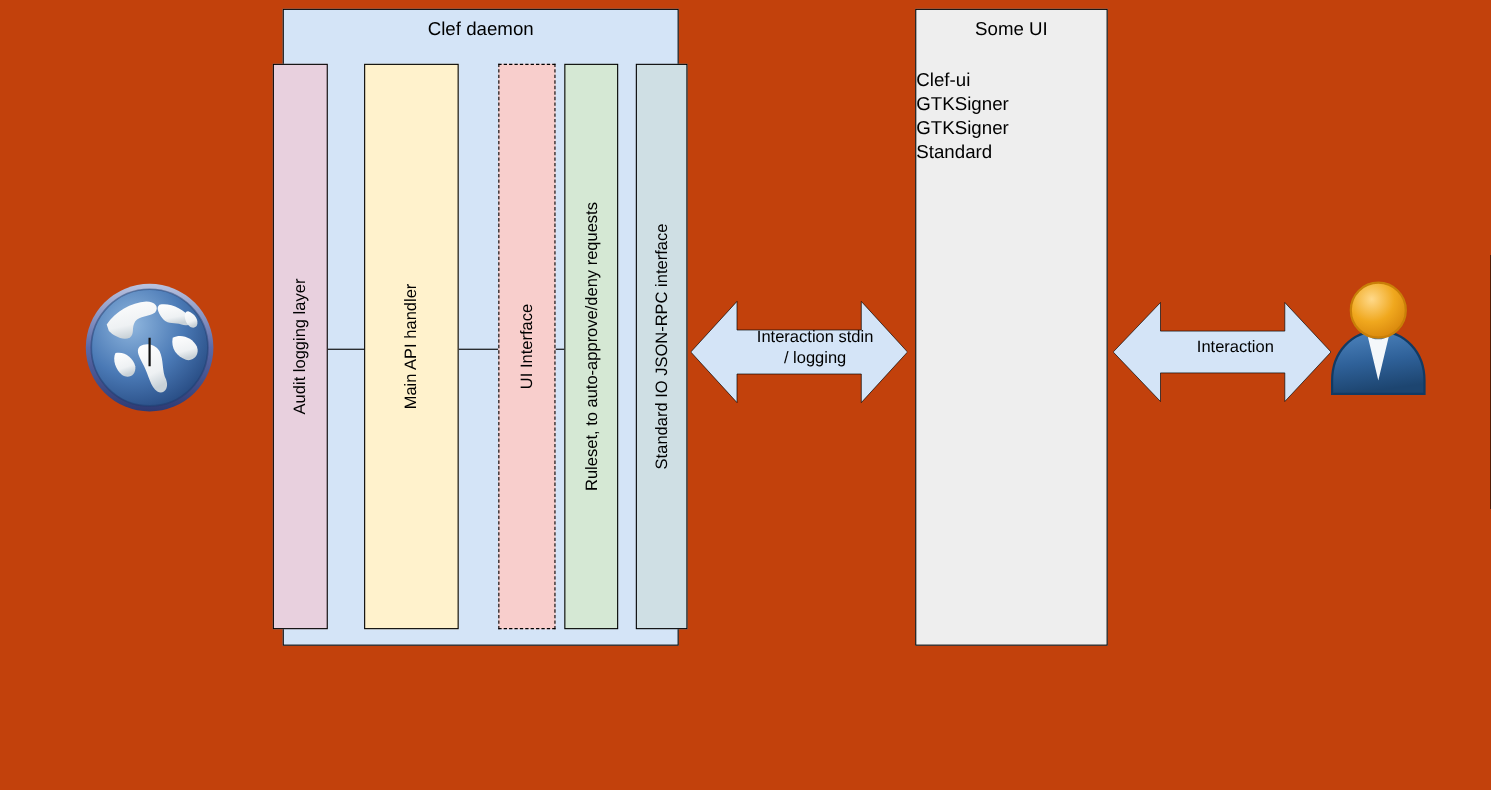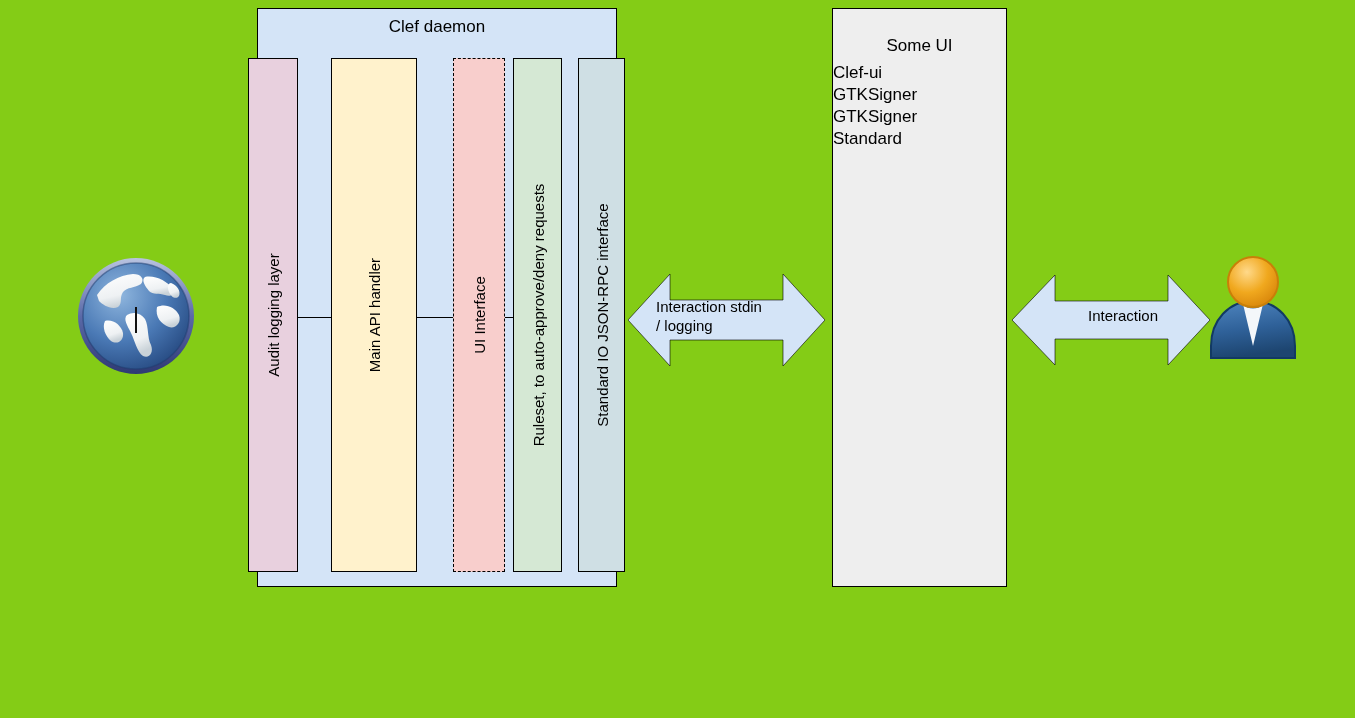--- a/index.html
+++ b/index.html
@@ -1,16 +1,16 @@
 <!DOCTYPE html>
 <html><head>
 <meta charset="utf-8">
 <style>
   html,body{margin:0;padding:0;background:#000;}
-  #stage{position:relative;width:1355px;height:718px;background:#84cc16;
+  #stage{position:relative;width:1355px;height:718px;background:#c2410c;
          font-family:"Liberation Sans",sans-serif;overflow:hidden;}
 
   
   .daemon-box{position:absolute;left:257px;top:8px;width:360px;height:579px;
               background:#d4e4f7;border:1px solid #000;box-sizing:border-box;}
   .daemon-title{position:absolute;left:257px;top:17px;width:360px;
                 text-align:center;font-size:17px;color:#000;}
 
   
   .col{position:absolute;top:58px;height:514px;border:1px solid #000;
@@ -26,33 +26,33 @@
 
   
   .connector{position:absolute;height:0;border-top:1px solid #000;}
   .conn-1{left:298px;top:317px;width:33px;}
   .conn-2{left:417px;top:317px;width:36px;}
   .conn-3{left:505px;top:317px;width:8px;}
 
   
   .ui-box{position:absolute;left:832px;top:8px;width:175px;height:579px;
           background:#eeeeee;border:1px solid #000;box-sizing:border-box;}
-  .ui-title{position:absolute;left:832px;top:36px;width:175px;text-align:center;
+  .ui-title{position:absolute;left:832px;top:17px;width:175px;text-align:center;
             font-size:17px;color:#000;}
   .ui-list{position:absolute;left:833px;top:62px;font-size:17px;color:#000;
            line-height:22px;}
   .ui-list div{white-space:nowrap;}
 
   
   .arrow{position:absolute;}
   .arrow svg{display:block;}
   .arrow-label{position:absolute;font-size:15px;color:#000;line-height:19px;}
 
   .arrow-1{left:628px;top:270px;}
-  .lbl-1{left:656px;top:297px;width:170px;}
+  .lbl-1{left:656px;top:297px;width:170px;text-align:center;}
   .arrow-2{left:1012px;top:272px;}
   .lbl-2{left:1088px;top:306px;width:150px;}
 
   
   .globe{position:absolute;left:75px;top:255px;}
   .user{position:absolute;left:1203px;top:254px;}
 </style>
 </head>
 <body>
 

